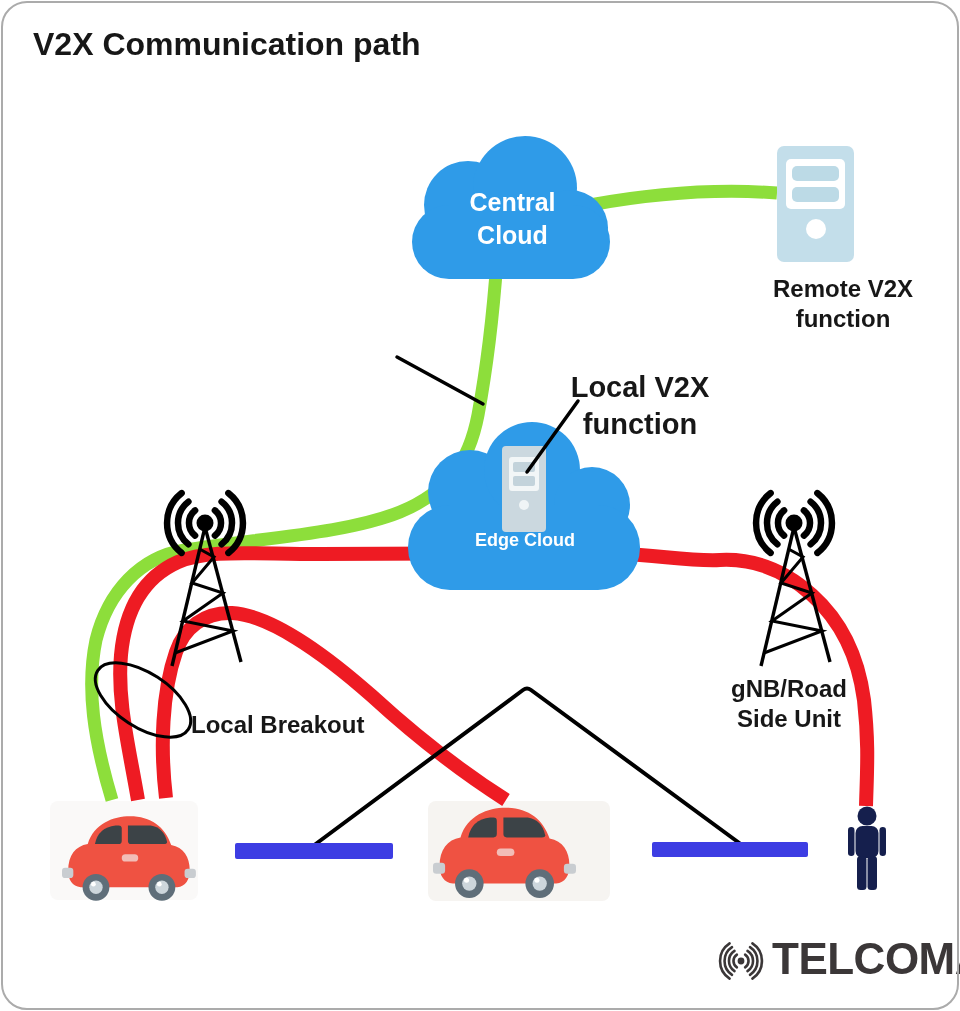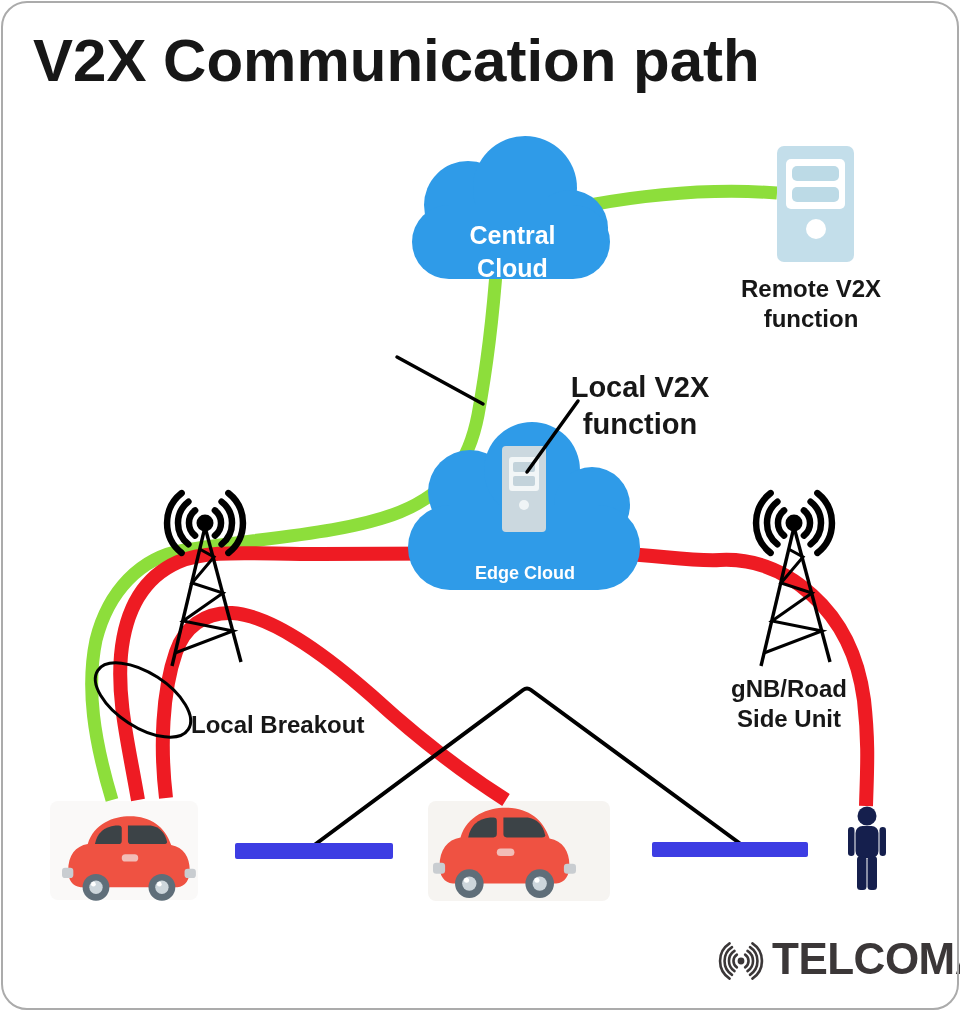--- a/index.html
+++ b/index.html
@@ -9,22 +9,22 @@
     --ink:#171717; --logo-gray:#3B3738; --car-red:#EF5242; --window-dark:#3C4347;
     --wheel-rim:#5F6E79; --wheel-hub:#CDD6DC; --detail-gray:#C9CDD1; --border-gray:#ABABAB;
   }
   html,body{margin:0;padding:0;background:#fff;}
   .stage{position:relative;width:960px;height:1011px;background:#fff;overflow:hidden;
          font-family:"Liberation Sans", sans-serif;}
   .frame{position:absolute;inset:1px;border:2px solid var(--border-gray);border-radius:26px;pointer-events:none;}
   svg.diagram{position:absolute;left:0;top:0;width:960px;height:1011px;}
   .lbl{position:absolute;color:var(--ink);font-weight:bold;white-space:pre-wrap;line-height:1.26;}
   .center{text-align:center;}
-  .cloud-text{color:#fff;margin-top:33px;}
-  .title{position:absolute;left:33px;top:26px;font-size:60px;font-weight:bold;color:var(--ink);
+  .cloud-text{color:#fff;}
+  .title{position:absolute;left:33px;top:26px;font-size:32px;font-weight:bold;color:var(--ink);
          letter-spacing:0px;white-space:pre;}
   .brand{position:absolute;left:772px;top:934px;font-size:44px;font-weight:bold;color:var(--logo-gray);
          letter-spacing:-0.5px;}
   .tagline{position:absolute;left:772px;top:969px;font-size:13px;font-weight:bold;color:var(--logo-gray);
            letter-spacing:0.4px;}
 </style>
 </head>
 <body>
 
 <div class="stage">
@@ -139,21 +139,21 @@
         <path d="M 729.6 943.4 A 21 21 0 0 0 729.6 978.6"></path>
       </g>
     </g>
   </svg>
 
   <div class="title">V2X Communication path</div>
 
   <div class="lbl center cloud-text" style="left:430px;top:186px;width:165px;font-size:25px;line-height:33px;">Central
 Cloud</div>
 
-  <div class="lbl center" style="left:718px;top:274px;width:186px;font-size:24px;">Remote V2X
+  <div class="lbl center" style="left:750px;top:274px;width:186px;font-size:24px;">Remote V2X
 function</div>
 
 
   <div class="lbl center" style="left:556px;top:369px;width:168px;font-size:29px;">Local V2X
 function</div>
 
   <div class="lbl center cloud-text" style="left:415px;top:529px;width:220px;font-size:18px;">Edge Cloud</div>
 
 
   <div class="lbl center" style="left:698px;top:674px;width:182px;font-size:24px;">gNB/Road

